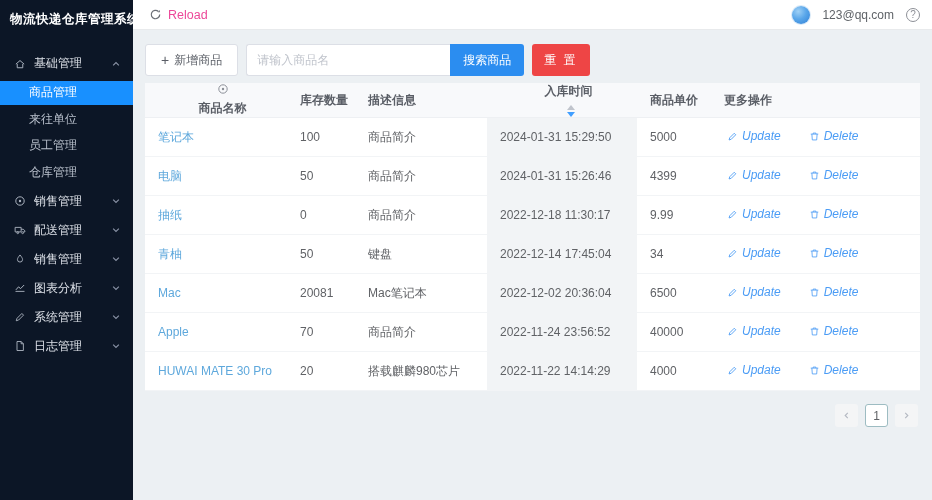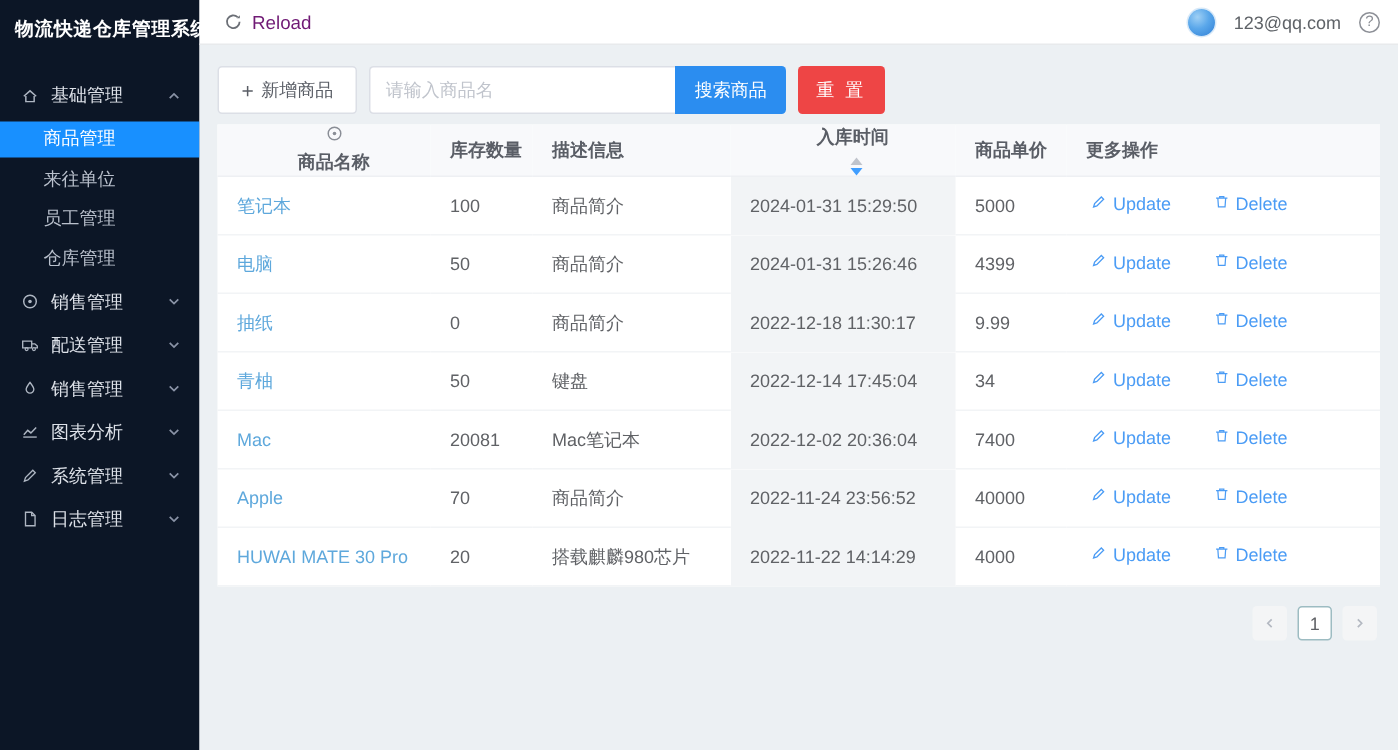--- a/index.html
+++ b/index.html
@@ -14,21 +14,21 @@
   .menu-group { height: 29px; display: flex; align-items: center; padding: 0 12px 0 14px; cursor: pointer; color: #dde1e8; }
   .menu-group .gicon { width: 12px; height: 12px; margin-right: 8px; display: inline-flex; color: #aeb6c2; }
   .menu-group .glabel { flex: 1; font-size: 12px; }
   .menu-group .chev { width: 10px; height: 10px; color: #8a93a6; display: inline-flex; }
   .sub-item { height: 24px; margin: 2.5px 0; display: flex; align-items: center; padding-left: 29px; font-size: 12px; color: #b9c0cc; cursor: pointer; }
   .sub-item.active { background: #1890ff; color: #ffffff; }
 
   
   .main { flex: 1; display: flex; flex-direction: column; height: 500px; }
   .topbar { height: 30px; background: #ffffff; border-bottom: 1px solid #e8eaec; display: flex; align-items: center; padding: 0 14px 0 16px; }
-  .reload { display: flex; align-items: center; gap: 6px; color: #701a75; font-size: 12.5px; cursor: pointer; }
+  .reload { display: flex; align-items: center; gap: 6px; color: #ec4899; font-size: 12.5px; cursor: pointer; }
   .reload .ricon { display: inline-flex; color: #6b6f76; }
   .topbar-right { margin-left: auto; display: flex; align-items: center; gap: 12px; }
   .avatar { width: 18px; height: 18px; border-radius: 50%; background: radial-gradient(circle at 35% 30%, #9fd0f5 0%, #5aa7ea 45%, #2f7fd6 100%); box-shadow: 0 0 0 1px #d8e9f8; }
   .user-email { color: #5f6368; font-size: 12px; }
   .help { width: 14px; height: 14px; border-radius: 50%; border: 1px solid #8d9097; color: #8d9097; font-size: 10px; display: flex; align-items: center; justify-content: center; cursor: pointer; }
 
   .content { flex: 1; padding: 14px 14px 0 12px; background: #ecf0f3; }
 
   
   .toolbar { display: flex; align-items: center; }
@@ -52,21 +52,21 @@
   .c-desc { width: 132px; }
   .c-time { width: 150px; }
   .c-price { width: 74px; }
   .c-actions { width: 209px; }
   .name-link { color: #5ea8dc; cursor: pointer; }
   .th-flex { display: flex; align-items: center; gap: 5px; flex-direction: column; }
   .goods-icon { display: inline-flex; color: #8a8e96; }
   .sort-carets { display: inline-flex; flex-direction: column; gap: 2px; margin-left: 4px; cursor: pointer; }
   .caret-up { width: 0; height: 0; border-left: 4px solid transparent; border-right: 4px solid transparent; border-bottom: 5px solid #c0c4cc; }
   .caret-down { width: 0; height: 0; border-left: 4px solid transparent; border-right: 4px solid transparent; border-top: 5px solid #409eff; }
-  .action-link { display: inline-flex; gap: 4px; color: #4b9cf5; cursor: pointer; }
+  .action-link { display: inline-flex; align-items: center; gap: 4px; color: #4b9cf5; cursor: pointer; font-style: italic; }
   .action-link + .action-link { margin-left: 28px; }
   .actions-pad { padding-left: 16px; }
 
   
   .pagination { display: flex; justify-content: flex-end; align-items: center; gap: 7px; margin-top: 13px; padding-right: 2px; }
   .page-btn { width: 23px; height: 23px; border-radius: 3px; background: #f4f5f6; color: #b4b9c2; display: flex; align-items: center; justify-content: center; cursor: pointer; }
   .page-num { width: 23px; height: 23px; border-radius: 3px; background: #ffffff; border: 1px solid #9dbcc2; color: #606266; display: flex; align-items: center; justify-content: center; font-size: 12px; cursor: pointer; }
   svg { display: block; }
 </style>
 </head>
@@ -354,21 +354,21 @@
                       </svg>
                     </span>
                     <span>Delete</span>
                   </span></td>
               </tr>
               <tr>
                 <td><span class="name-link">Mac</span></td>
                 <td>20081</td>
                 <td>Mac笔记本</td>
                 <td class="col-time">2022-12-02 20:36:04</td>
-                <td>7400</td>
+                <td>6500</td>
                 <td class="actions-pad"><span class="action-link">
                     <span>
                       <svg width="11" height="11" viewBox="0 0 16 16">
                         <path d="M3 13l1-3.2 6.5-6.5 2.2 2.2L6.2 12 3 13z" fill="none" stroke="currentColor" stroke-width="1.3"></path>
                       </svg>
                     </span>
                     <span>Update</span>
                   </span><span class="action-link">
                     <span>
                       <svg width="11" height="11" viewBox="0 0 16 16">

